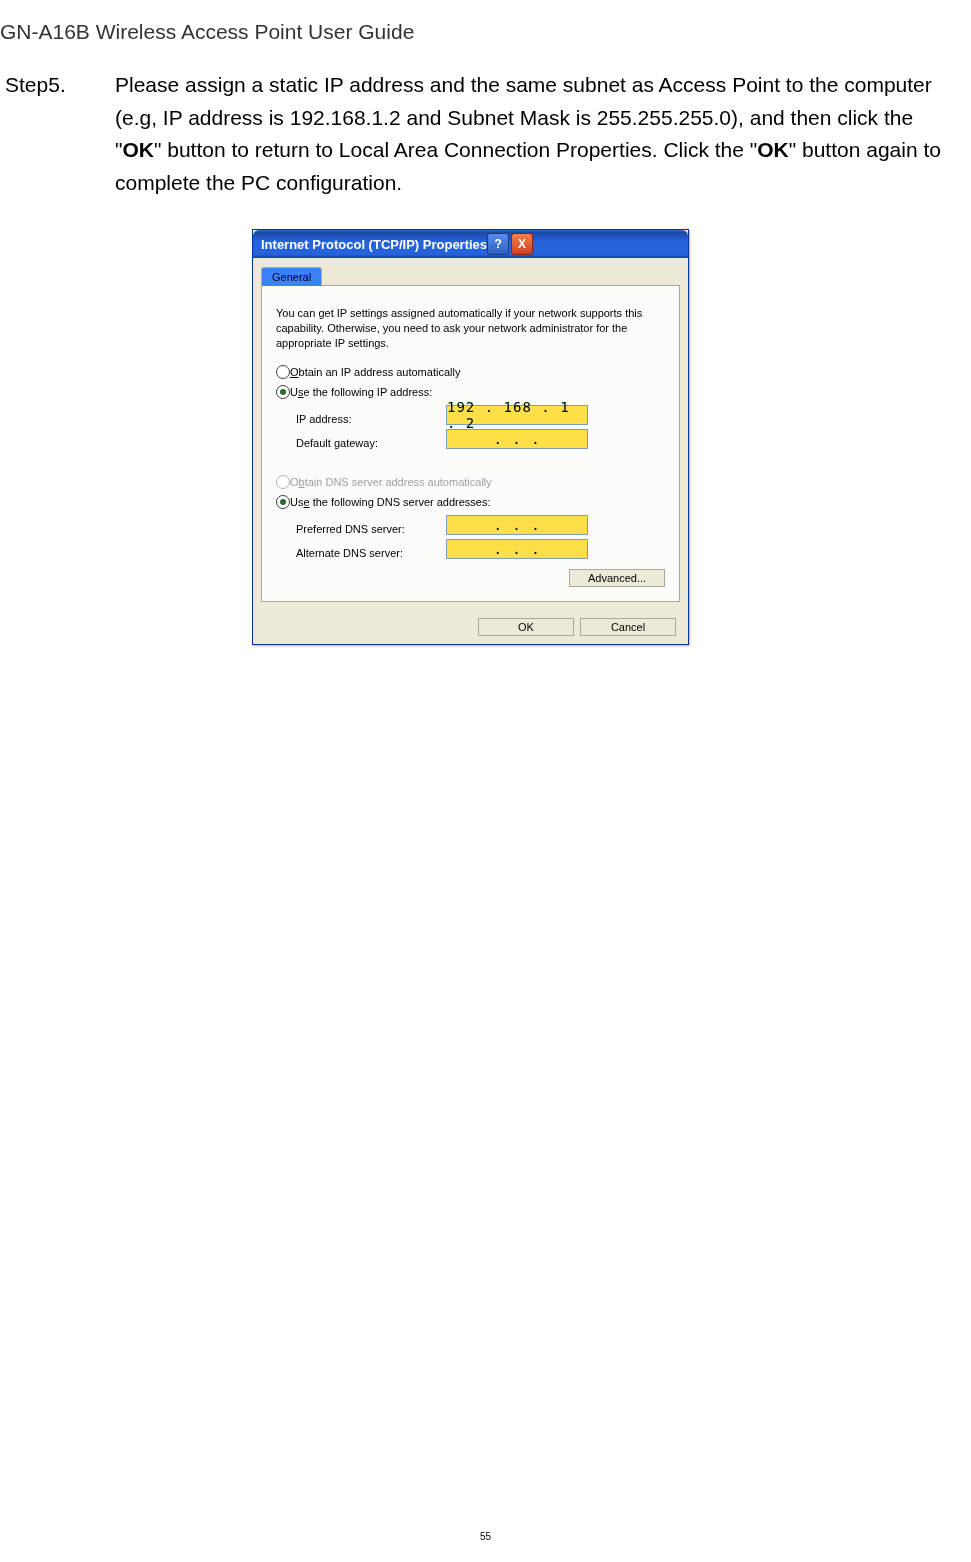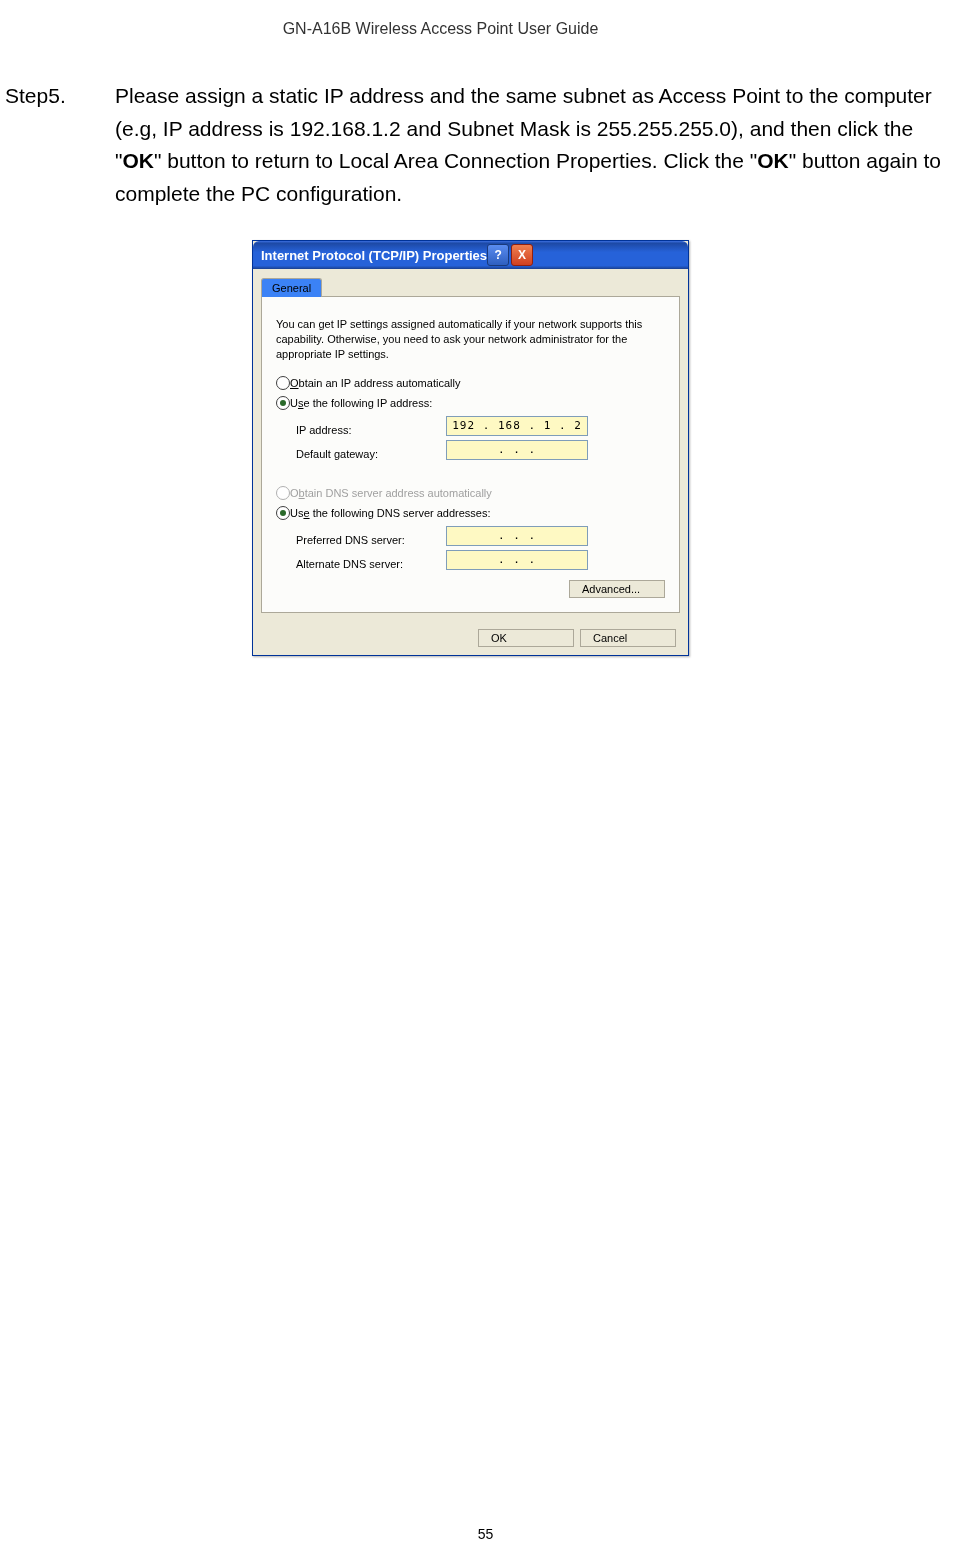--- a/index.html
+++ b/index.html
@@ -13,25 +13,25 @@
     position: relative;
   }
   .page {
     width: 971px;
     height: 1562px;
     position: relative;
     box-sizing: border-box;
     padding: 20px 30px 0 0;
   }
   .header {
-    text-align: center;
-    font-size: 16px;
+    text-align: left;
+    font-size: 21px;
     color: #333;
     padding-right: 60px;
-    margin-bottom: 42px;
+    margin-bottom: 25px;
   }
   .step-block {
     display: flex;
     font-size: 21px;
     line-height: 1.55;
     color: #000;
     padding-left: 5px;
   }
   .step-label {
     flex: 0 0 110px;
@@ -120,35 +120,35 @@
   }
   .radio.disabled{border-color:#b0b0b0;}
   .radio.selected::after{
     content:"";width:6px;height:6px;background:#2a6a2a;border-radius:50%;
   }
   .field-row{
     display:flex;align-items:flex-end;margin:4px 0 4px 20px;font-size:11px;
   }
   .field-label{flex:0 0 150px;}
   .ip-box{
-    width:140px;height:18px;border:1px solid #7f9db9;background:#fef9c3;
+    width:140px;height:18px;border:1px solid #7f9db9;background:#fde047;
     display:flex;align-items:center;justify-content:center;
-    font-family:Tahoma,monospace;letter-spacing:1px;font-size:11px;
+    font-family:Tahoma,monospace;letter-spacing:1px;font-size:14px;
   }
   .ip-box.empty{color:#000;}
   .adv-row{display:flex;justify-content:flex-end;margin-top:10px;}
   .btn{
     border:1px solid #aca899;background:#ece9d8;padding:2px 12px;font-size:11px;
-    min-width:70px;
+    min-width:70px;text-align:center;
   }
   .bottom-buttons{
     display:flex;justify-content:flex-end;gap:6px;padding:8px 12px;
   }
   .page-number{
-    position:absolute;bottom:20px;left:0;right:0;text-align:center;font-size:14px;
+    position:absolute;bottom:20px;left:0;right:0;text-align:center;font-size:10px;
   }
   .u{text-decoration:underline;}
 </style>
 </head>
 <body>
 
 <div class="page">
   <div class="header">GN-A16B Wireless Access Point User Guide</div>
 
   <div class="step-block">

